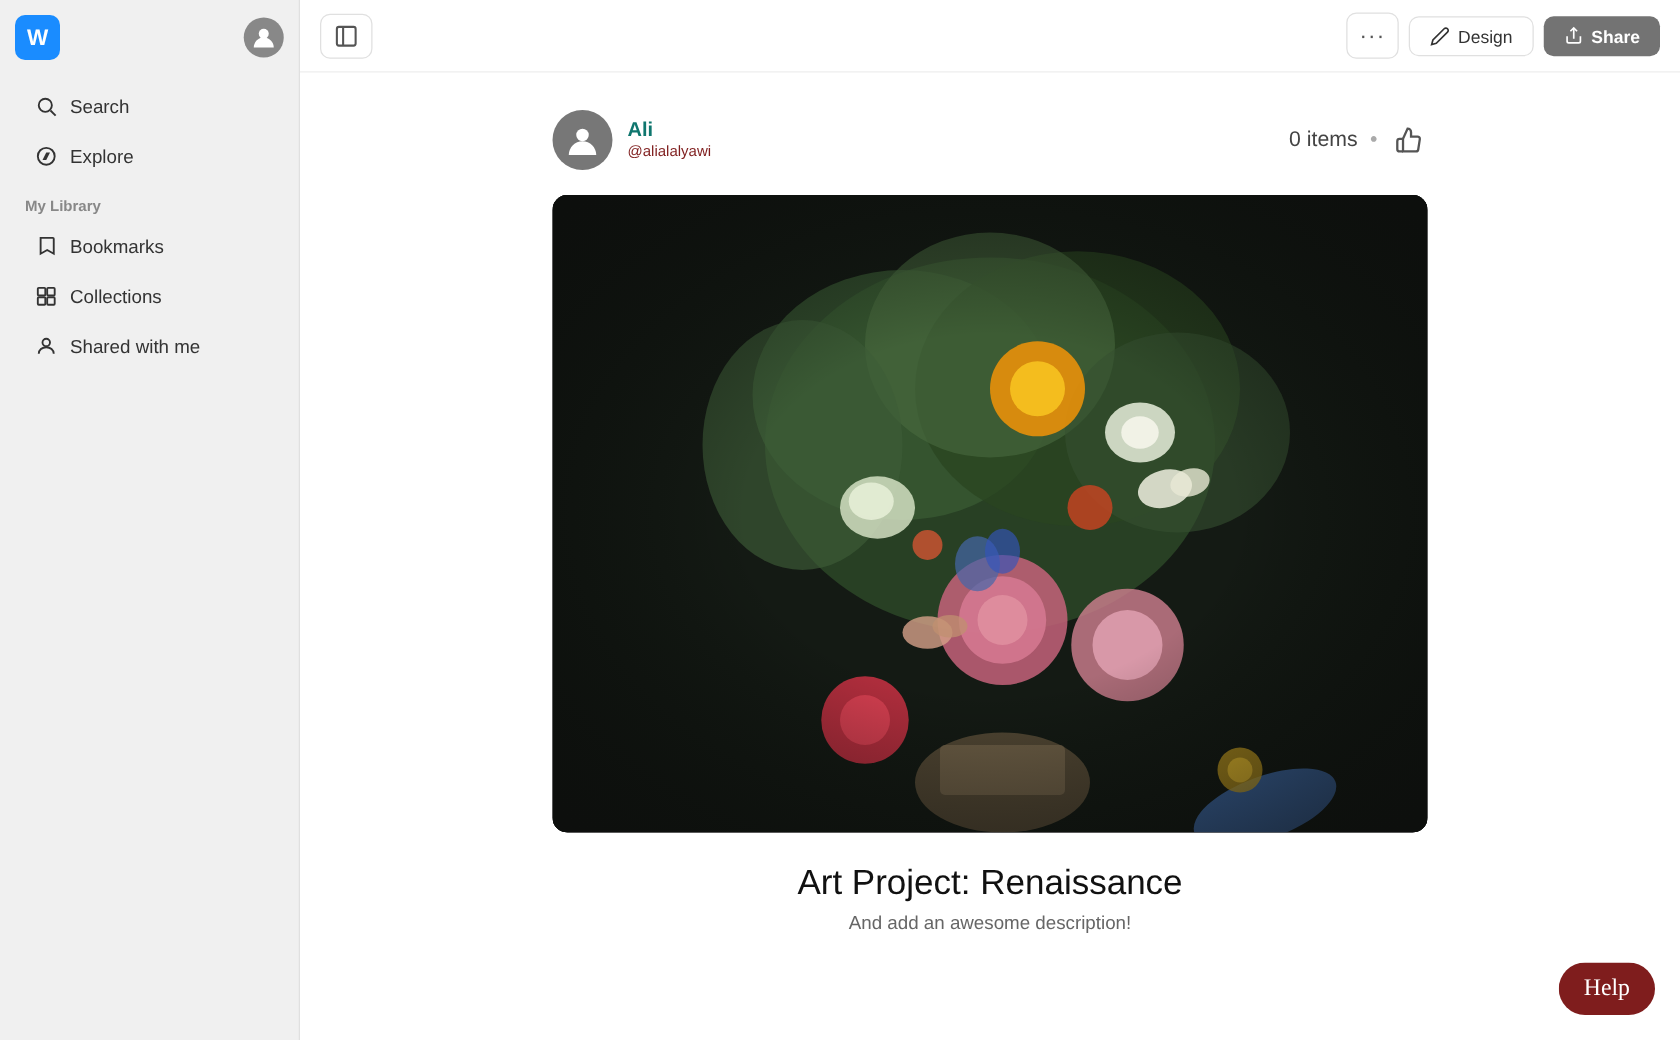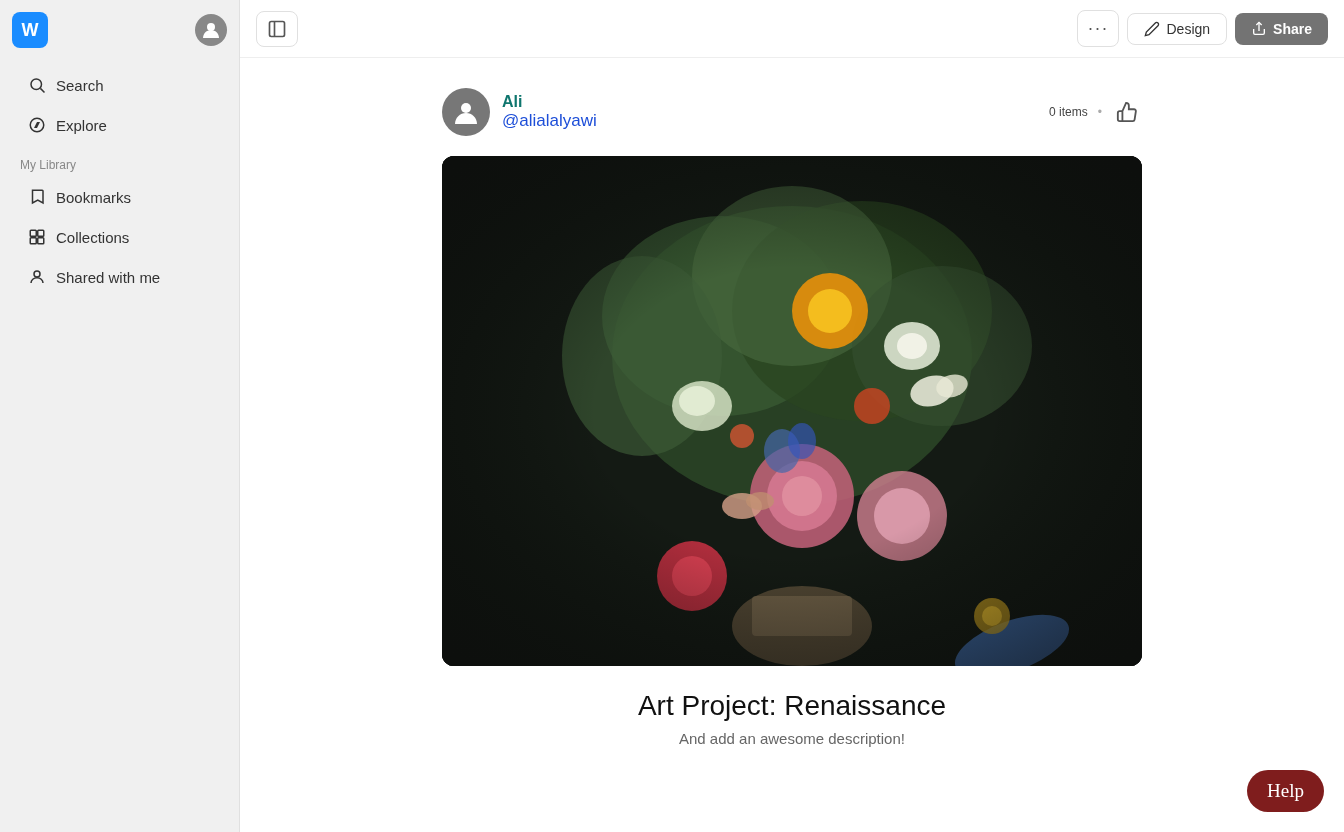--- a/index.html
+++ b/index.html
@@ -48,21 +48,21 @@
       border-radius: 8px;
       margin: 2px 8px;
       font-size: 15px;
       color: #333;
     }
     .nav-item svg { width: 18px; height: 18px; flex-shrink: 0; }
     .section-label {
       padding: 12px 20px 4px 20px;
       font-size: 12px;
       color: #888;
-      font-weight: 400;
+      font-weight: 700;
       text-transform: none;
       letter-spacing: 0;
     }
 
     
     .main-area {
       flex: 1;
       display: flex;
       flex-direction: column;
       background: #ffffff;
@@ -116,22 +116,22 @@
     }
     .profile-info { display: flex; align-items: center; gap: 12px; }
     .avatar-medium {
       width: 48px; height: 48px;
       border-radius: 50%;
       background: #777;
       display: flex; align-items: center; justify-content: center;
       color: white; font-size: 18px; overflow: hidden;
     }
     .profile-name { font-size: 16px; font-weight: 600; color: #0f766e; }
-    .profile-handle { font-size: 17px; color: #1d4ed8; }
-    .items-like { display: flex; align-items: center; gap: 8px; font-size: 12px; color: #444; }
+    .profile-handle { font-size: 12px; color: #7f1d1d; }
+    .items-like { display: flex; align-items: center; gap: 8px; font-size: 17px; color: #444; }
     .like-btn {
       background: none; border: none; cursor: pointer; padding: 4px;
       display: flex; align-items: center;
     }
     .dot { color: #aaa; margin: 0 2px; }
 
     
     .artwork-container {
       width: 100%;
       max-width: 700px;

